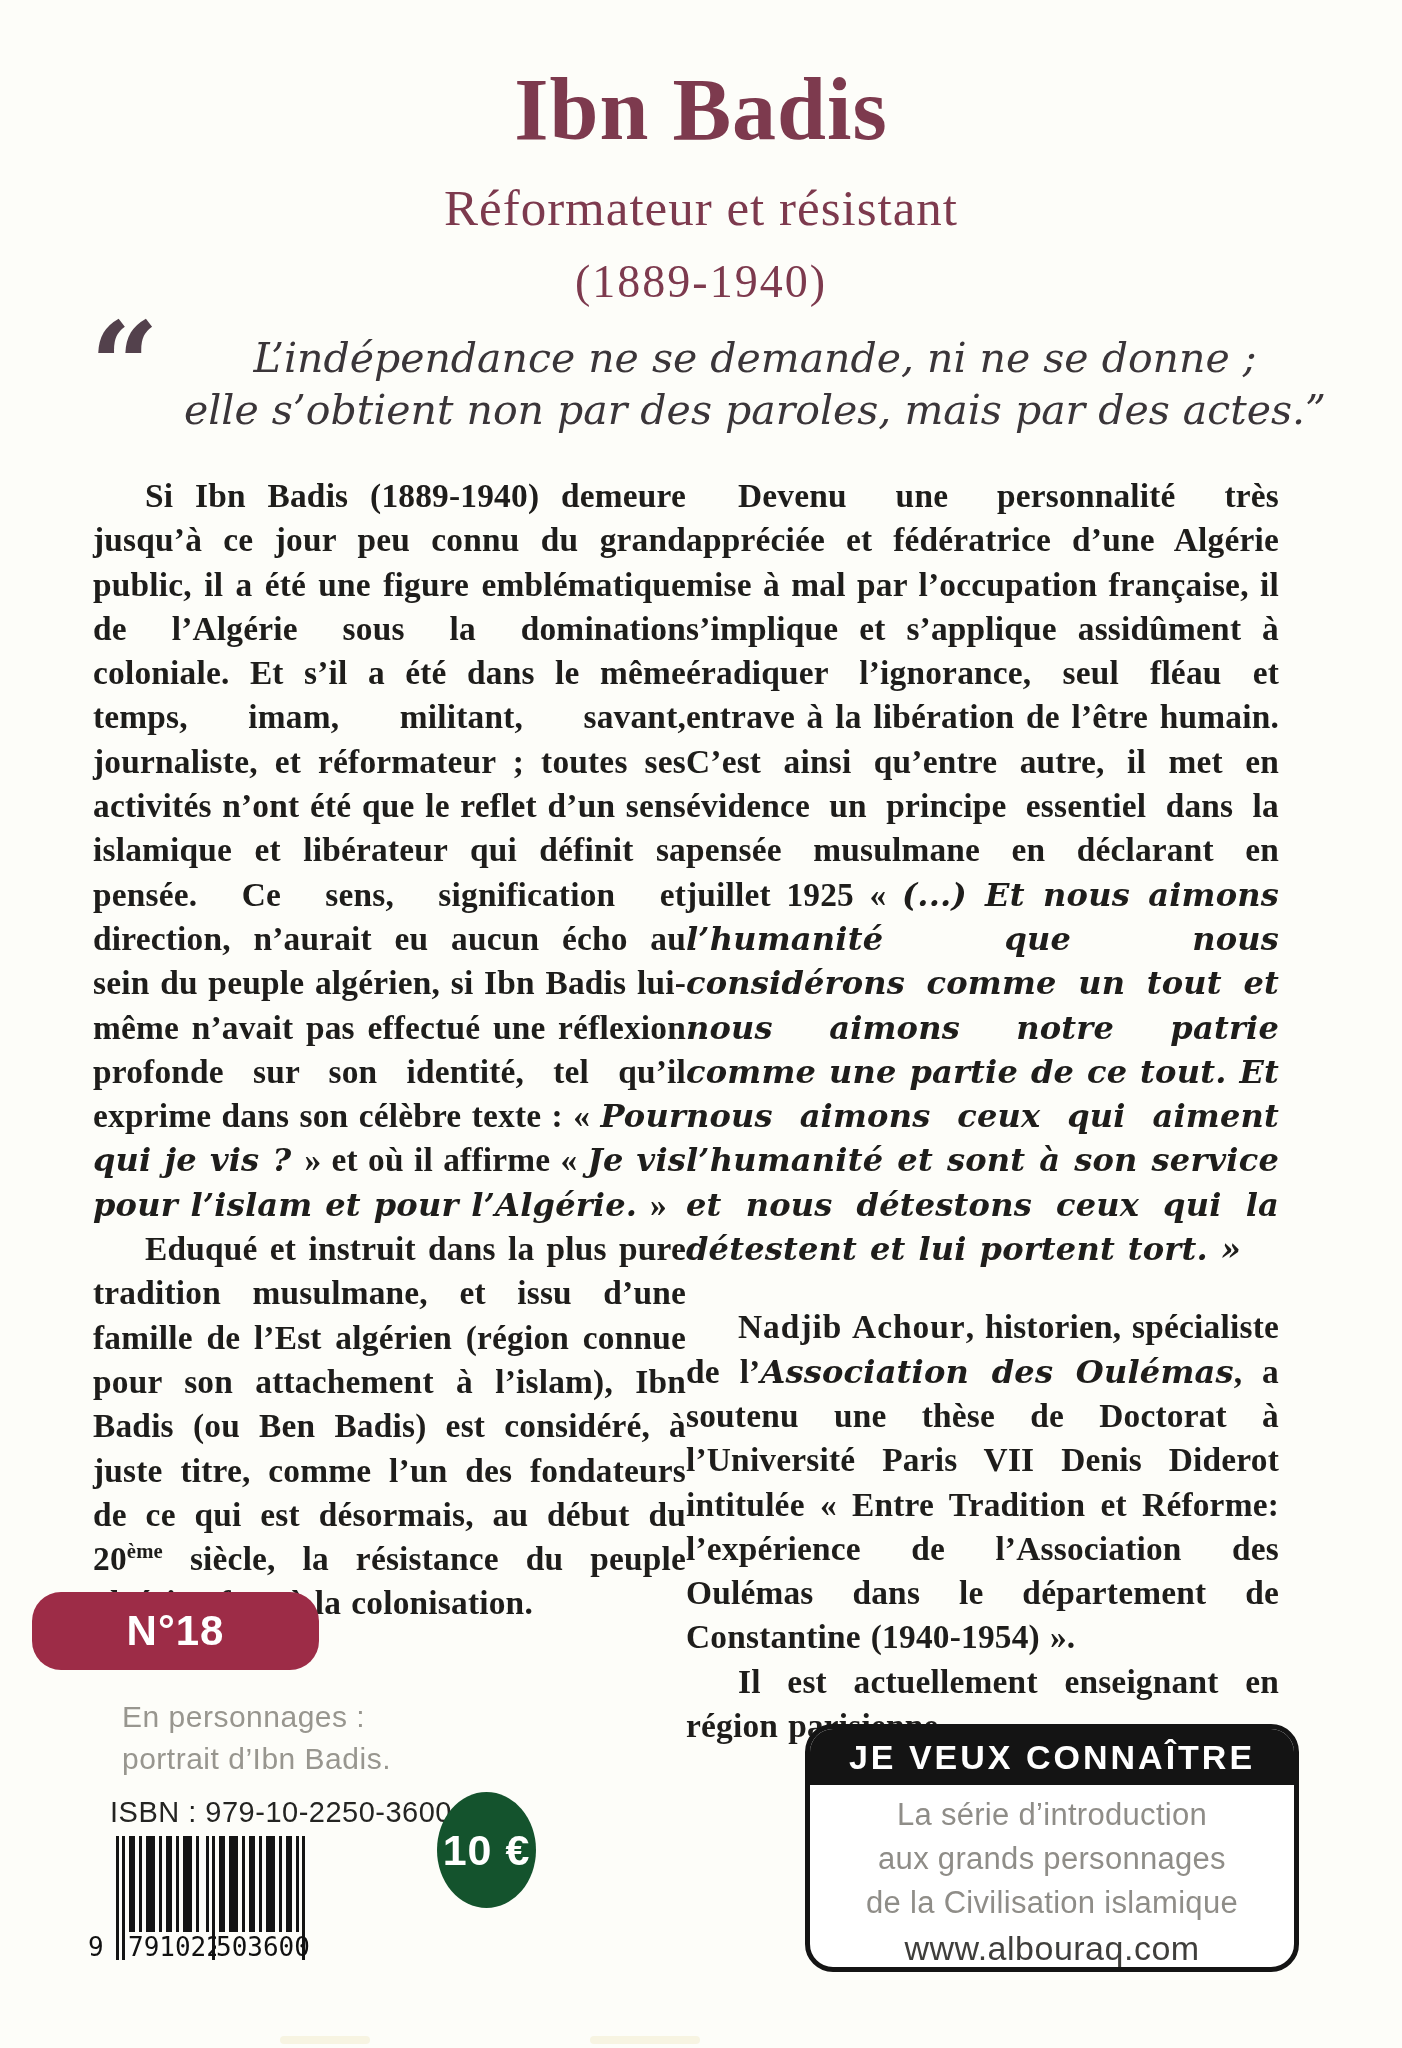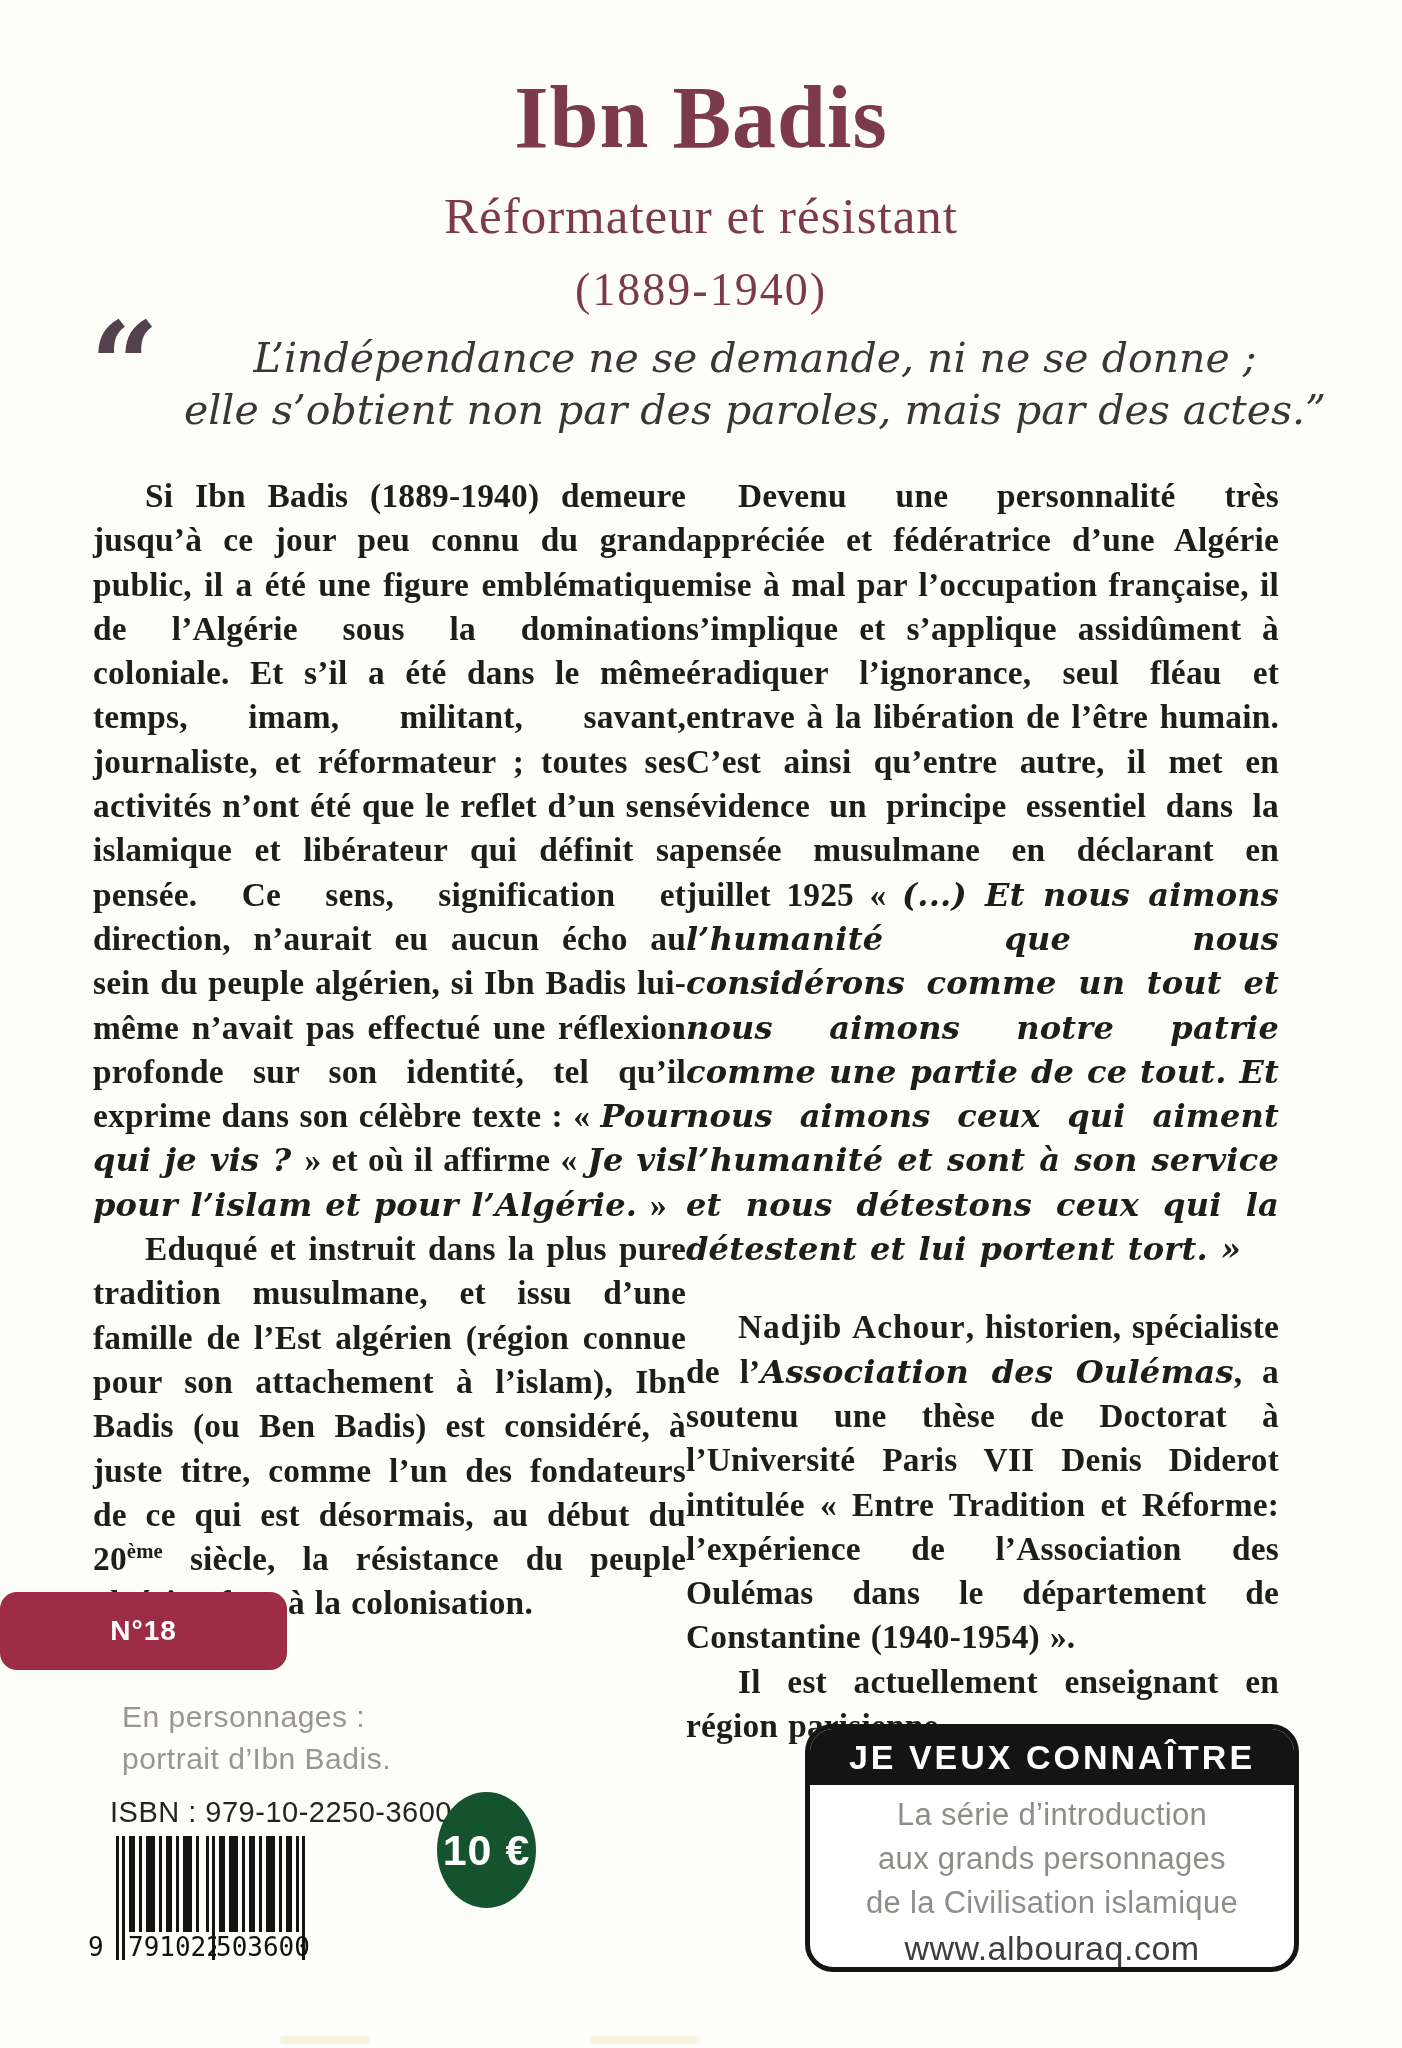--- a/index.html
+++ b/index.html
@@ -17,21 +17,21 @@
     width:1402px;height:2048px;
     margin:0 auto;
     background:var(--paper);
     font-family:"Liberation Serif", serif;
     color:var(--ink);
     overflow:hidden;
   }
   
   .masthead{position:absolute;top:64px;left:0;width:100%;text-align:center;}
   .book-title{
-    margin:8px;font-size:88px;line-height:1.05;font-weight:700;
+    margin:0;font-size:88px;line-height:1.05;font-weight:700;
     color:var(--plum);letter-spacing:1px;
   }
   .book-subtitle{
     margin:26px 0 0 0;font-size:51px;line-height:1.05;font-weight:400;
     color:var(--plum);letter-spacing:1px;
   }
   .book-dates{
     margin:22px 0 0 0;font-size:46px;line-height:1.05;font-weight:400;
     color:var(--plum);letter-spacing:2px;
   }
@@ -59,25 +59,25 @@
     text-align:justify;text-indent:52px;
     letter-spacing:0.2px;word-spacing:1.5px;
     color:var(--ink);
   }
   .col p.sp{margin-top:34px;}
   .col i{font-family:"DejaVu Serif", serif;font-size:0.96em;}
   .col b{letter-spacing:1px;}
   .col sup{font-size:0.62em;line-height:0;vertical-align:super;}
   
   .series-badge{
-    position:absolute;left:0;top:1592px;width:287px;height:78px;
-    background:var(--maroon);border-radius:17px;
+    position:absolute;left:32px;top:1592px;width:287px;height:78px;
+    background:var(--maroon);border-radius:29px;
     display:flex;align-items:center;justify-content:center;
     color:#fff;font-family:"Liberation Sans", sans-serif;
-    font-weight:700;font-size:28px;letter-spacing:1px;
+    font-weight:700;font-size:42px;letter-spacing:1px;
   }
   .cover-note{
     position:absolute;left:122px;top:1696px;
     font-family:"Liberation Sans", sans-serif;
     font-size:30px;line-height:42px;color:var(--gray);
     letter-spacing:0.5px;
   }
   .isbn{
     position:absolute;left:110px;top:1796px;
     font-family:"Liberation Sans", sans-serif;

